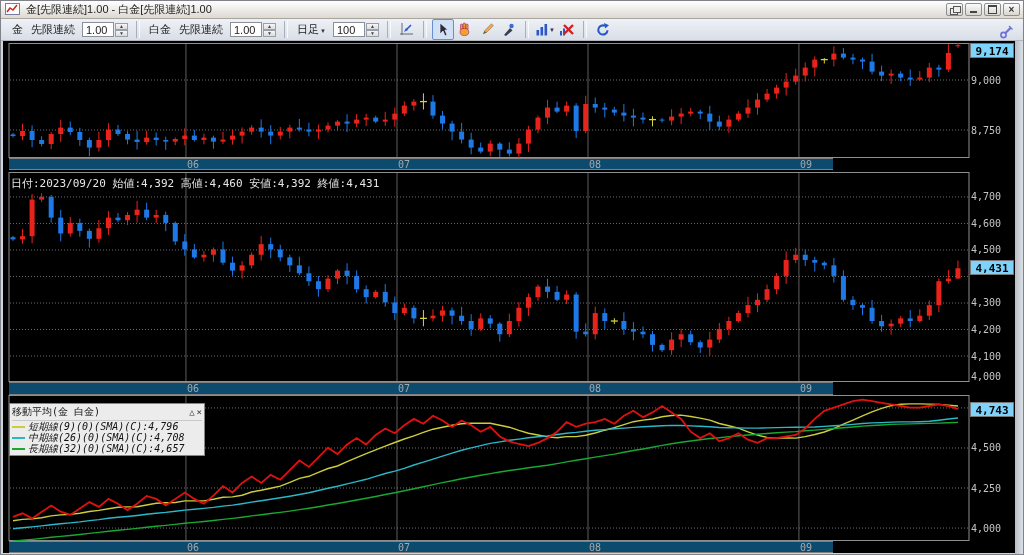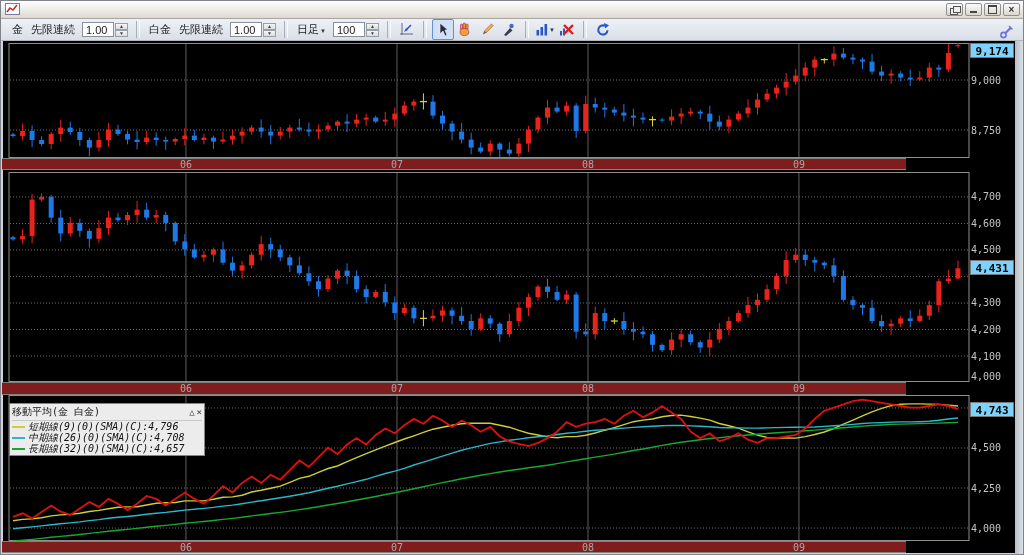--- a/index.html
+++ b/index.html
@@ -37,21 +37,21 @@
   .tb-btn{width:20px;height:19px;display:flex;align-items:center;justify-content:center;border:1px solid transparent;border-radius:2px;}
   .tb-btn.active{background:#cfe0f7;border:1px solid #6a8fd0;}
   .caret{font-size:6px;color:#334;margin-left:1px;}
   .tb-right{position:absolute;right:6px;top:2px;}
   
   .client{position:absolute;top:40px;left:0;width:1024px;height:515px;background:#000;}
   .edge-left{position:absolute;left:0;top:0;width:2px;height:100%;background:#cfd4dc;}
   .edge-right{position:absolute;left:1014px;top:0;width:10px;height:100%;background:linear-gradient(90deg,#b9bec6,#e4e8ee);}
   .edge-bottom{position:absolute;left:0;top:512px;width:1014px;height:3px;background:#cfd4dc;}
   .plot-svg{position:absolute;left:2px;z-index:1;}
-  .month-strip{position:absolute;left:1px;width:904px;background:#7f1d1d;border-top:1px solid #808080;
+  .month-strip{position:absolute;left:8px;width:824px;background:#0c4a6e;border-top:1px solid #808080;
                border-bottom:1px solid #808080;z-index:2;box-sizing:border-box;}
   .month-strip span{position:absolute;top:0;font:10px "DejaVu Sans Mono",monospace;color:#a8a8a8;}
   .info{position:absolute;left:10px;z-index:5;font:11px "DejaVu Sans Mono",monospace;color:#e6e6e6;white-space:nowrap;}
   .tag{position:absolute;left:969px;width:44px;height:15px;background:#7dd3fc;border:1px solid #777;
        color:#000;font:bold 11px "DejaVu Sans Mono",monospace;text-align:center;line-height:15px;z-index:6;box-sizing:border-box;}
   .legend{position:absolute;left:8px;top:362px;width:196px;background:#ececec;border:1px solid #858585;
           z-index:6;font:10px "DejaVu Sans Mono",monospace;color:#111;padding:1px 2px;box-sizing:border-box;}
   .legend-head{display:flex;align-items:center;border-bottom:1px solid #c9c9c9;padding-bottom:1px;}
   .legend-head .sp{flex:1;}
   .legend-btn{font-size:9px;color:#333;margin-left:2px;line-height:10px;}
@@ -63,20 +63,21 @@
 
 <div class="window">
 
   <div class="titlebar">
     <span class="app-icon">
       <svg width="16" height="13">
           <rect x="0.5" y="0.5" width="14" height="11" fill="#fff" stroke="#7a7aa0"></rect>
       <polyline points="2,9 5,5 8,7 12,2" stroke="#d02020" stroke-width="1.5" fill="none"></polyline>
         </svg>
     </span>
+    <span class="title-text">金[先限連続]1.00 - 白金[先限連続]1.00</span>
     <span class="winbtns">
       <span class="winbtn">
           <span class="glyph-pop">
             <i></i>
             <i></i>
           </span>
         </span>
       <span class="winbtn">
           <span class="glyph-min"></span>
         </span>
@@ -186,20 +187,21 @@
           <line x1="11" y1="2" x2="14.5" y2="5.5" stroke="#7070d8" stroke-width="1.2"></line>
         </svg>
     </span>
   </div>
 
   <div class="client" id="chart-client">
     <div class="edge-left"></div>
     <div class="edge-right"></div>
     <div class="edge-bottom"></div>
 
+    <div class="info" style="top:135px;">日付:2023/09/20 始値:4,392 高値:4,460 安値:4,392 終値:4,431</div>
 
     <div class="tag" style="top:2px;">9,174</div>
     <div class="tag" style="top:219px;">4,431</div>
     <div class="tag" style="top:361px;">4,743</div>
 
     <div class="legend">
       <div class="legend-head">
         <span>移動平均(金 白金)</span>
         <span class="sp"></span>
         <span class="legend-btn">△</span>

